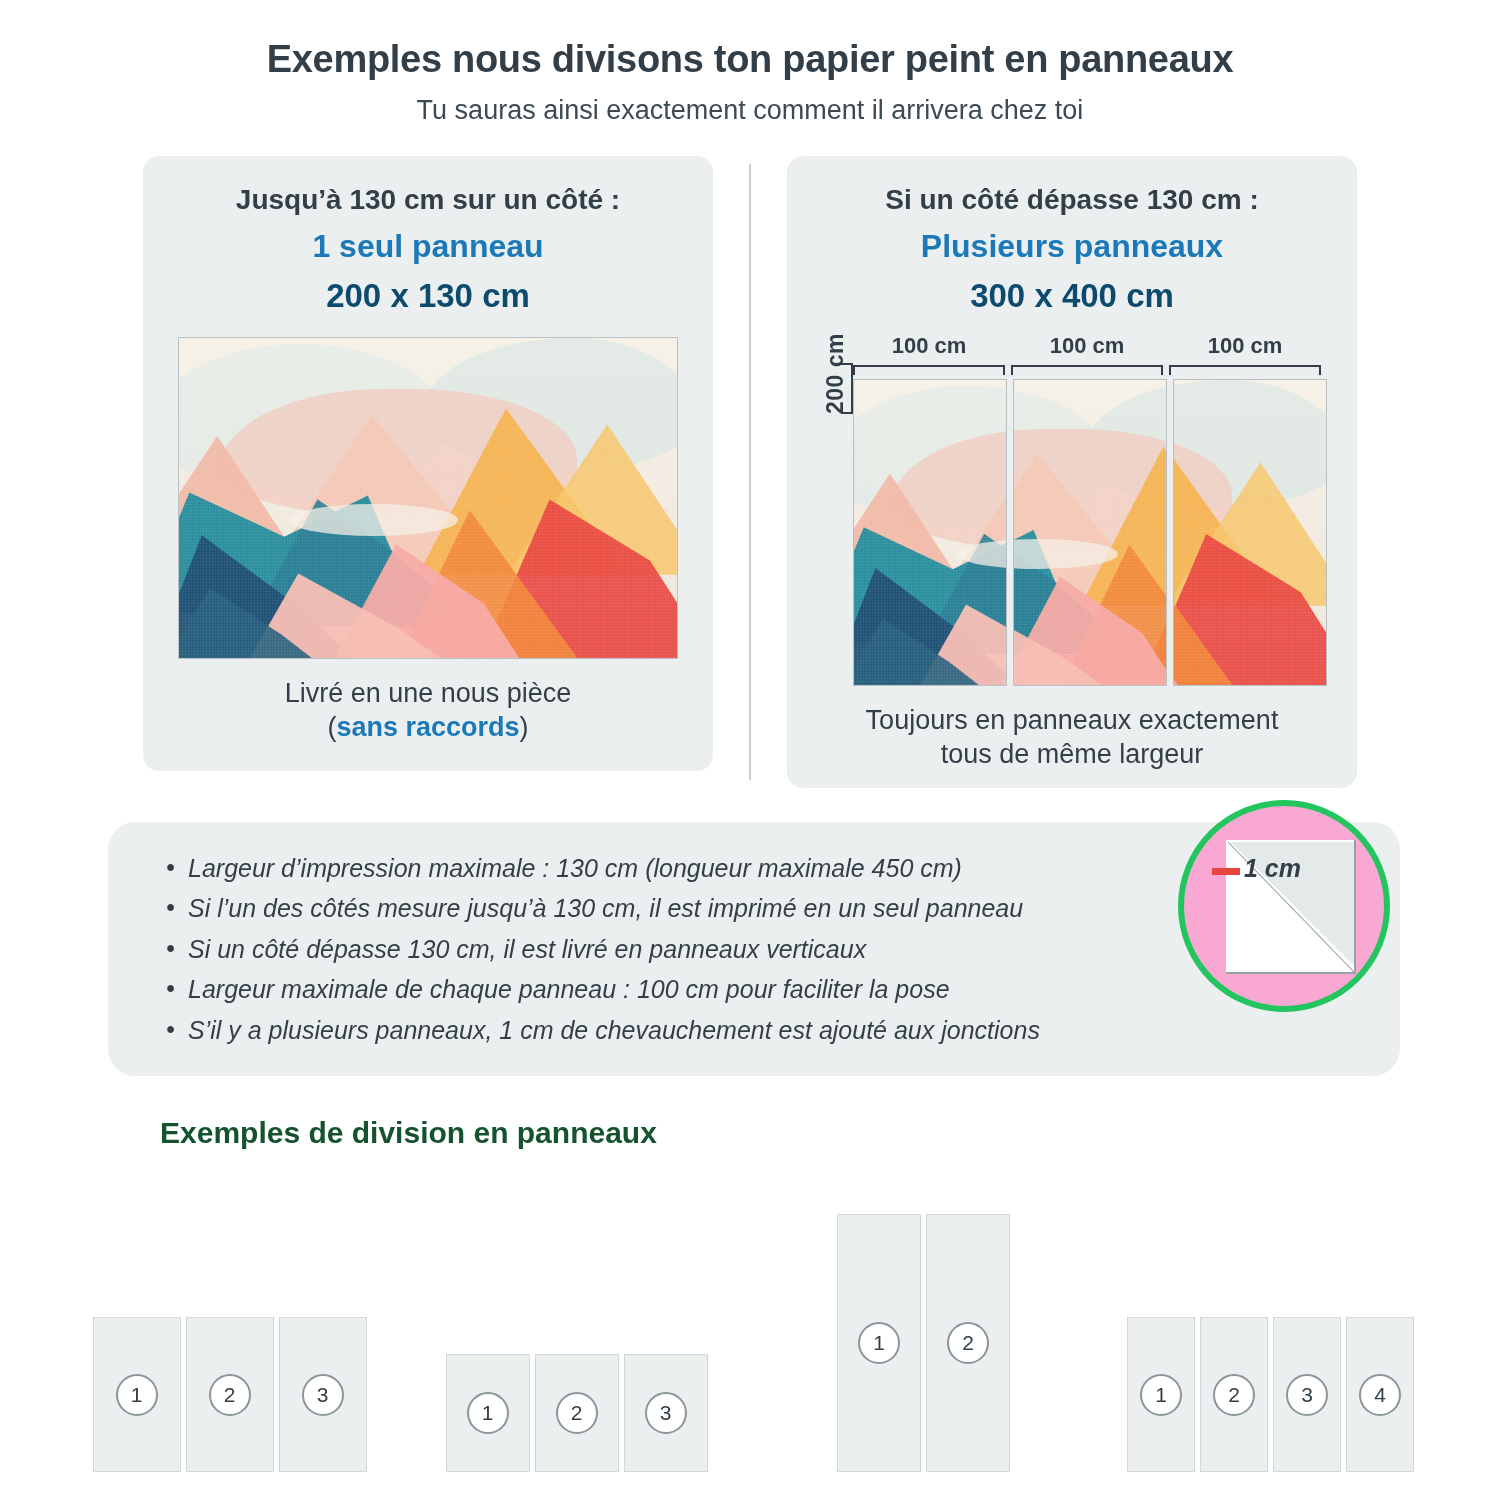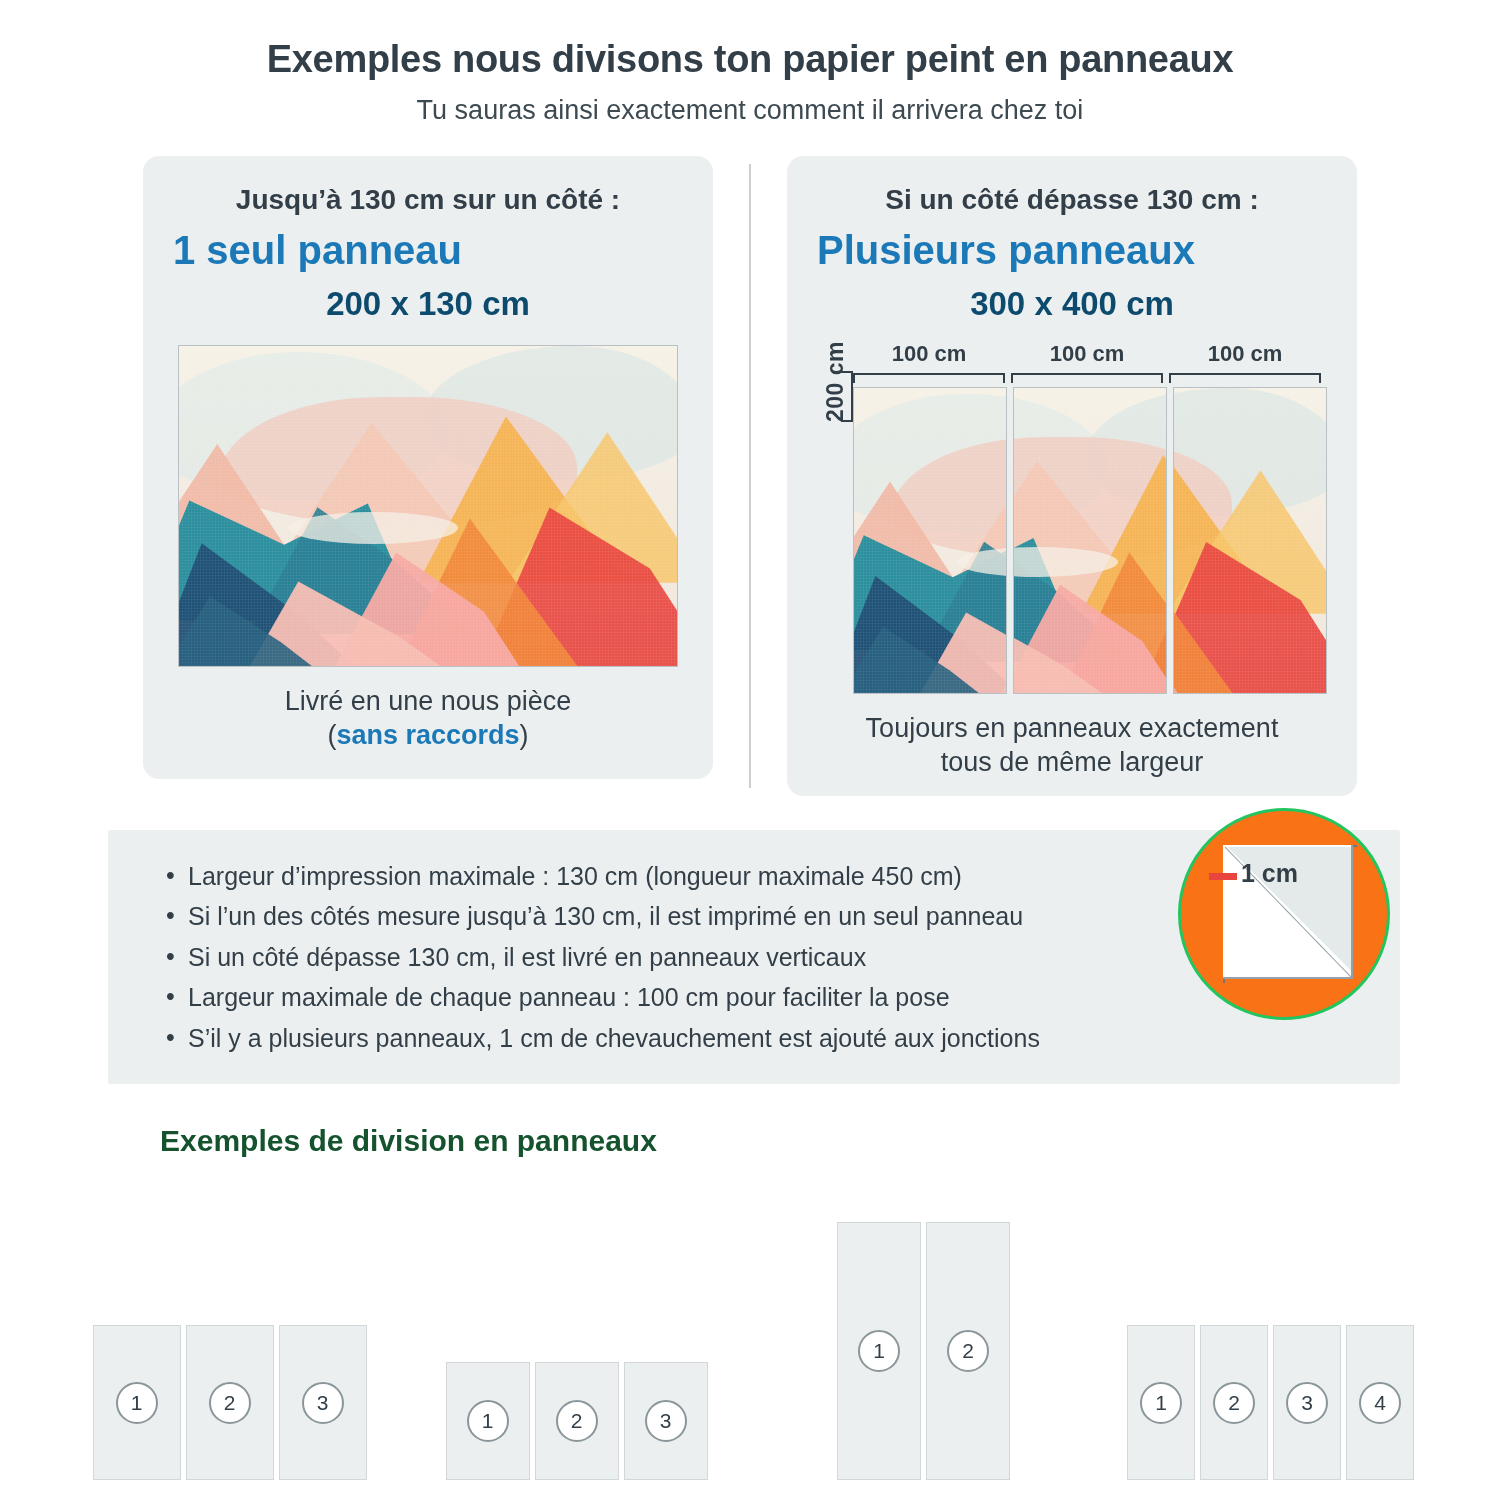--- a/index.html
+++ b/index.html
@@ -68,23 +68,23 @@
     margin: 8px 36px 8px 36px;
   }
   .card h2 {
     font-size: 28px;
     font-weight: bold;
     text-align: center;
     margin: 2px 0 0;
     color: #333f48;
   }
   .card .big {
-    font-size: 40px;
-    font-weight: bold;
-    text-align: left;
+    font-size: 32px;
+    font-weight: bold;
+    text-align: center;
     color: #1b79b8;
     margin: 12px 0 0;
   }
   .card .dims {
     font-size: 33px;
     font-weight: bold;
     text-align: center;
     margin: 12px 0 0;
     color: #0c4a6e;
   }
@@ -295,24 +295,25 @@
     position: absolute;
     width: 468px;
     height: 305px;
     top: 0;
   }
 
   
   .rules {
     margin: 34px 100px 0 108px;
     background: #eceff0;
-    border-radius: 2px;
+    border-radius: 27px;
     padding: 26px 30px 26px 36px;
     position: relative;
     min-height: 190px;
+    font-style: italic;
   }
   .rules ul {
     margin: 0;
     padding: 0 0 0 22px;
     list-style: none;
   }
   .rules li {
     font-size: 25px;
     line-height: 1.62;
     color: #333f48;
@@ -327,22 +328,22 @@
     font-size: 25px;
     color: #333f48;
   }
   .overlap-badge {
     position: absolute;
     right: 10px;
     top: -22px;
     width: 212px;
     height: 212px;
     border-radius: 50%;
-    background: #f97316;
-    border: 3px solid #22c55e;
+    background: #f9a8d4;
+    border: 6px solid #22c55e;
     box-sizing: border-box;
   }
   .overlap-badge .dash-v {
     position: absolute;
     left: 42px; top: 34px; bottom: 34px;
     width: 0;
     border-left: 2px dashed #6d787e;
   }
   .overlap-badge .dash-h {
     position: absolute;

